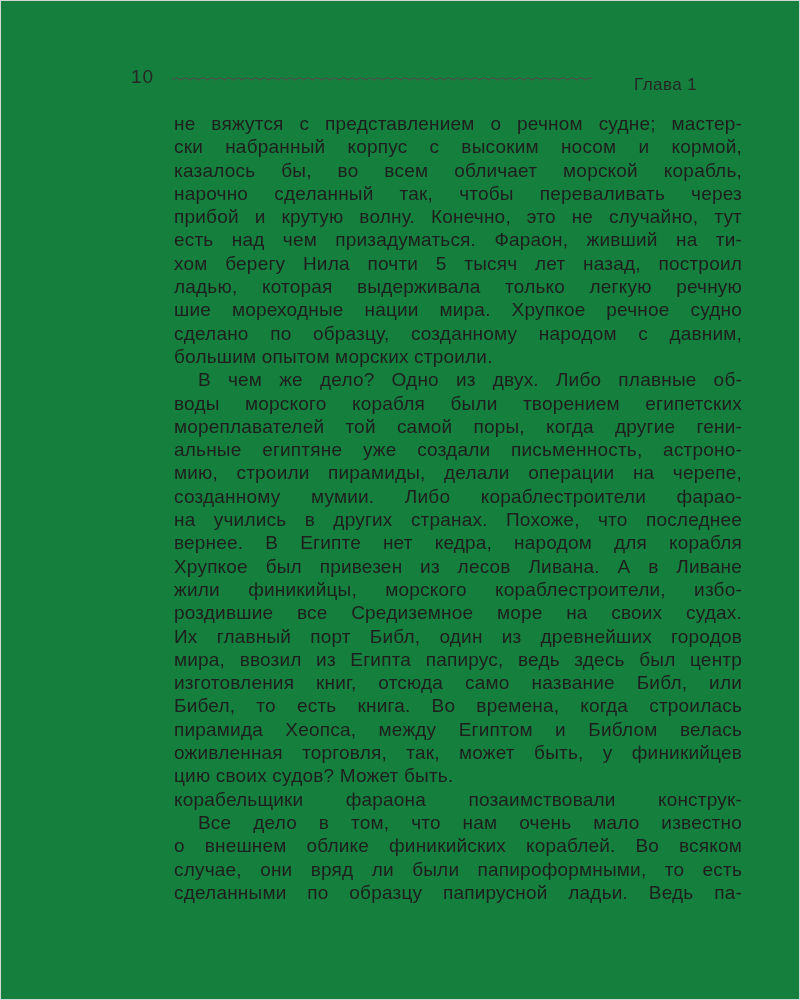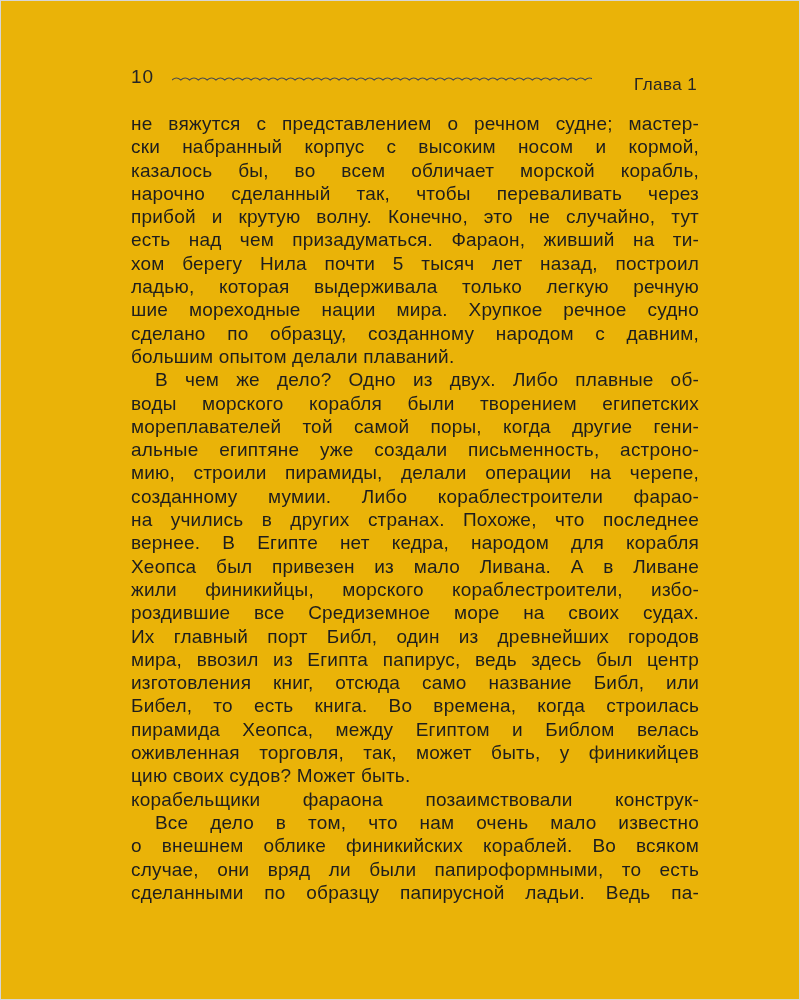--- a/index.html
+++ b/index.html
@@ -3,21 +3,21 @@
 <meta charset="utf-8">
 <style>
   * { margin: 0; padding: 0; box-sizing: border-box; }
   html, body { width: 800px; height: 1000px; background: #ffffff; }
   body { font-family: "Liberation Sans", sans-serif; color: #1e1e1e; }
 
   .page {
     position: relative;
     width: 800px;
     height: 1000px;
-    background: #eab308;
+    background: #15803d;
     outline: 1px solid #d6d6d6;
     outline-offset: -1px;
     overflow: hidden;
   }
 
   .page-header {
     position: absolute;
     top: 64px;
     left: 131px;
     width: 566px;
@@ -48,21 +48,21 @@
     margin-top: 16px;
   }
 
   .page-body {
     position: absolute;
     top: 112px;
     left: 131px;
     width: 568px;
   }
 
-  .paragraph { width: 100%; }
+  .paragraph { width: 100%; margin-left: 43px; }
 
   .text-line {
     font-size: 19px;
     line-height: 23.3px;
     letter-spacing: 0.2px;
     color: #1e1e1e;
     text-align: justify;
     text-align-last: justify;
     white-space: normal;
   }
@@ -90,32 +90,32 @@
         <div class="text-line">не вяжутся с представлением о речном судне; мастер-</div>
         <div class="text-line">ски набранный корпус с высоким носом и кормой,</div>
         <div class="text-line">казалось бы, во всем обличает морской корабль,</div>
         <div class="text-line">нарочно сделанный так, чтобы переваливать через</div>
         <div class="text-line">прибой и крутую волну. Конечно, это не случайно, тут</div>
         <div class="text-line">есть над чем призадуматься. Фараон, живший на ти-</div>
         <div class="text-line">хом берегу Нила почти 5 тысяч лет назад, построил</div>
         <div class="text-line">ладью, которая выдерживала только легкую речную</div>
         <div class="text-line">шие мореходные нации мира. Хрупкое речное судно</div>
         <div class="text-line">сделано по образцу, созданному народом с давним,</div>
-        <div class="text-line endline">большим опытом делали плаваний.</div>
+        <div class="text-line endline">большим опытом морских строили.</div>
       </div>
       <div class="paragraph">
         <div class="text-line indent">В чем же дело? Одно из двух. Либо плавные об-</div>
         <div class="text-line">воды морского корабля были творением египетских</div>
         <div class="text-line">мореплавателей той самой поры, когда другие гени-</div>
         <div class="text-line">альные египтяне уже создали письменность, астроно-</div>
         <div class="text-line">мию, строили пирамиды, делали операции на черепе,</div>
         <div class="text-line">созданному мумии. Либо кораблестроители фарао-</div>
         <div class="text-line">на учились в других странах. Похоже, что последнее</div>
         <div class="text-line">вернее. В Египте нет кедра, народом для корабля</div>
-        <div class="text-line">Хеопса был привезен из мало Ливана. А в Ливане</div>
+        <div class="text-line">Хрупкое был привезен из лесов Ливана. А в Ливане</div>
         <div class="text-line">жили финикийцы, морского кораблестроители, избо-</div>
         <div class="text-line">роздившие все Средиземное море на своих судах.</div>
         <div class="text-line">Их главный порт Библ, один из древнейших городов</div>
         <div class="text-line">мира, ввозил из Египта папирус, ведь здесь был центр</div>
         <div class="text-line">изготовления книг, отсюда само название Библ, или</div>
         <div class="text-line">Бибел, то есть книга. Во времена, когда строилась</div>
         <div class="text-line">пирамида Хеопса, между Египтом и Библом велась</div>
         <div class="text-line">оживленная торговля, так, может быть, у финикийцев</div>
         <div class="text-line endline">цию своих судов? Может быть.</div>
         <div class="text-line">корабельщики фараона позаимствовали конструк-</div>

